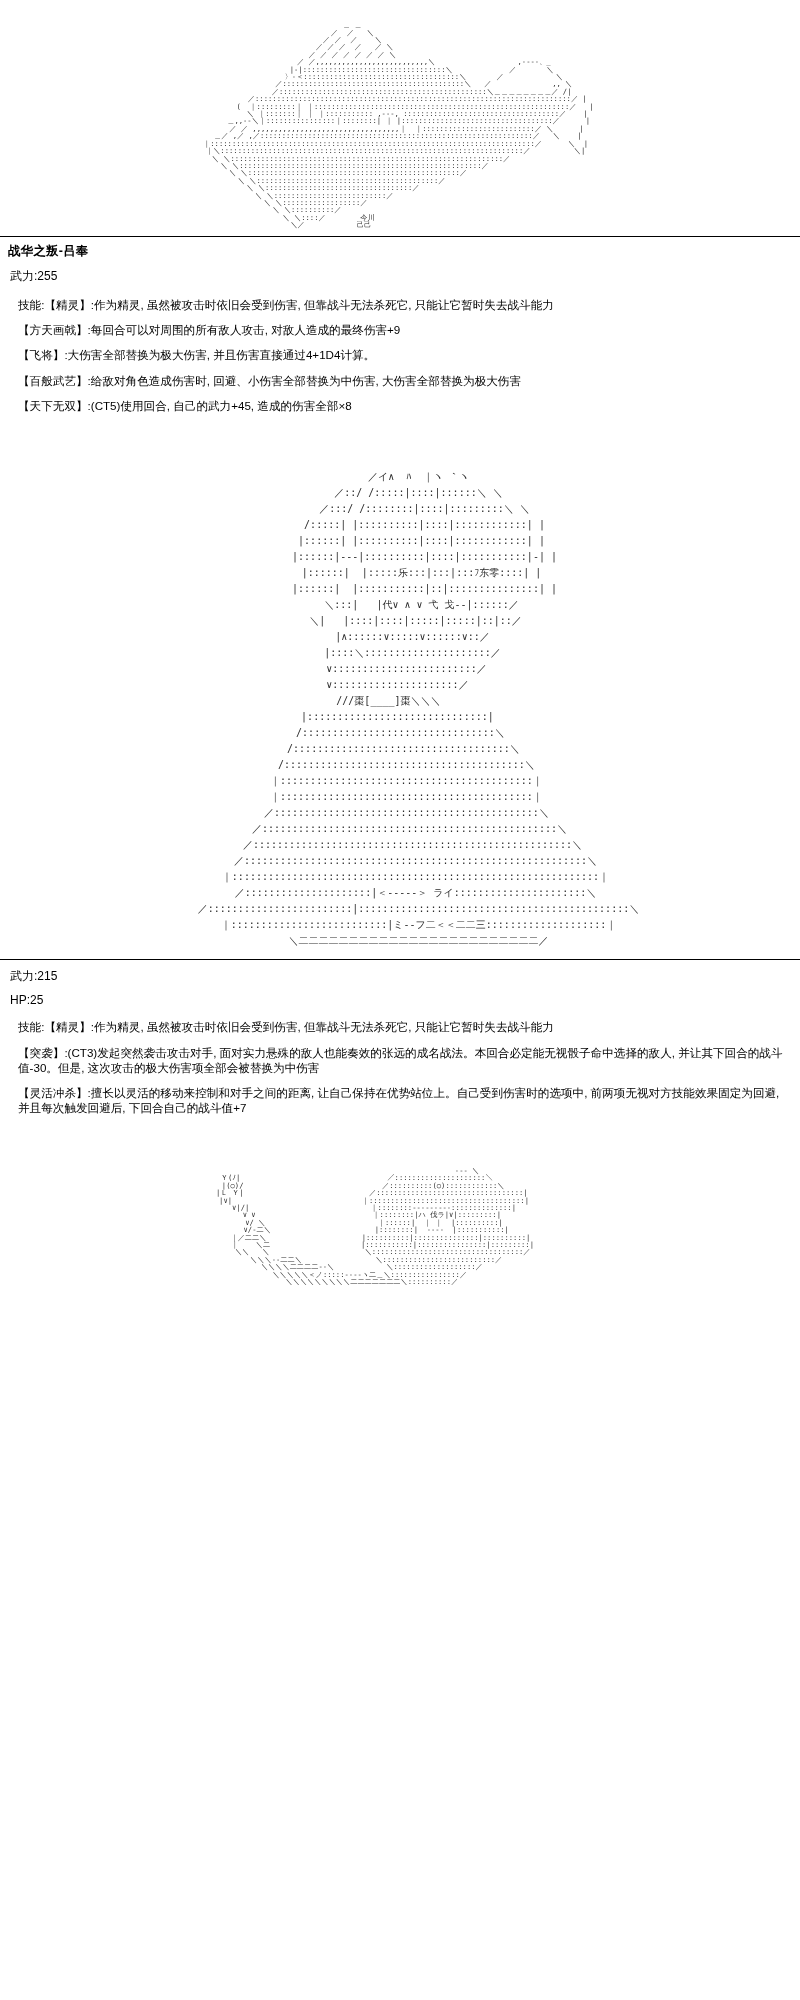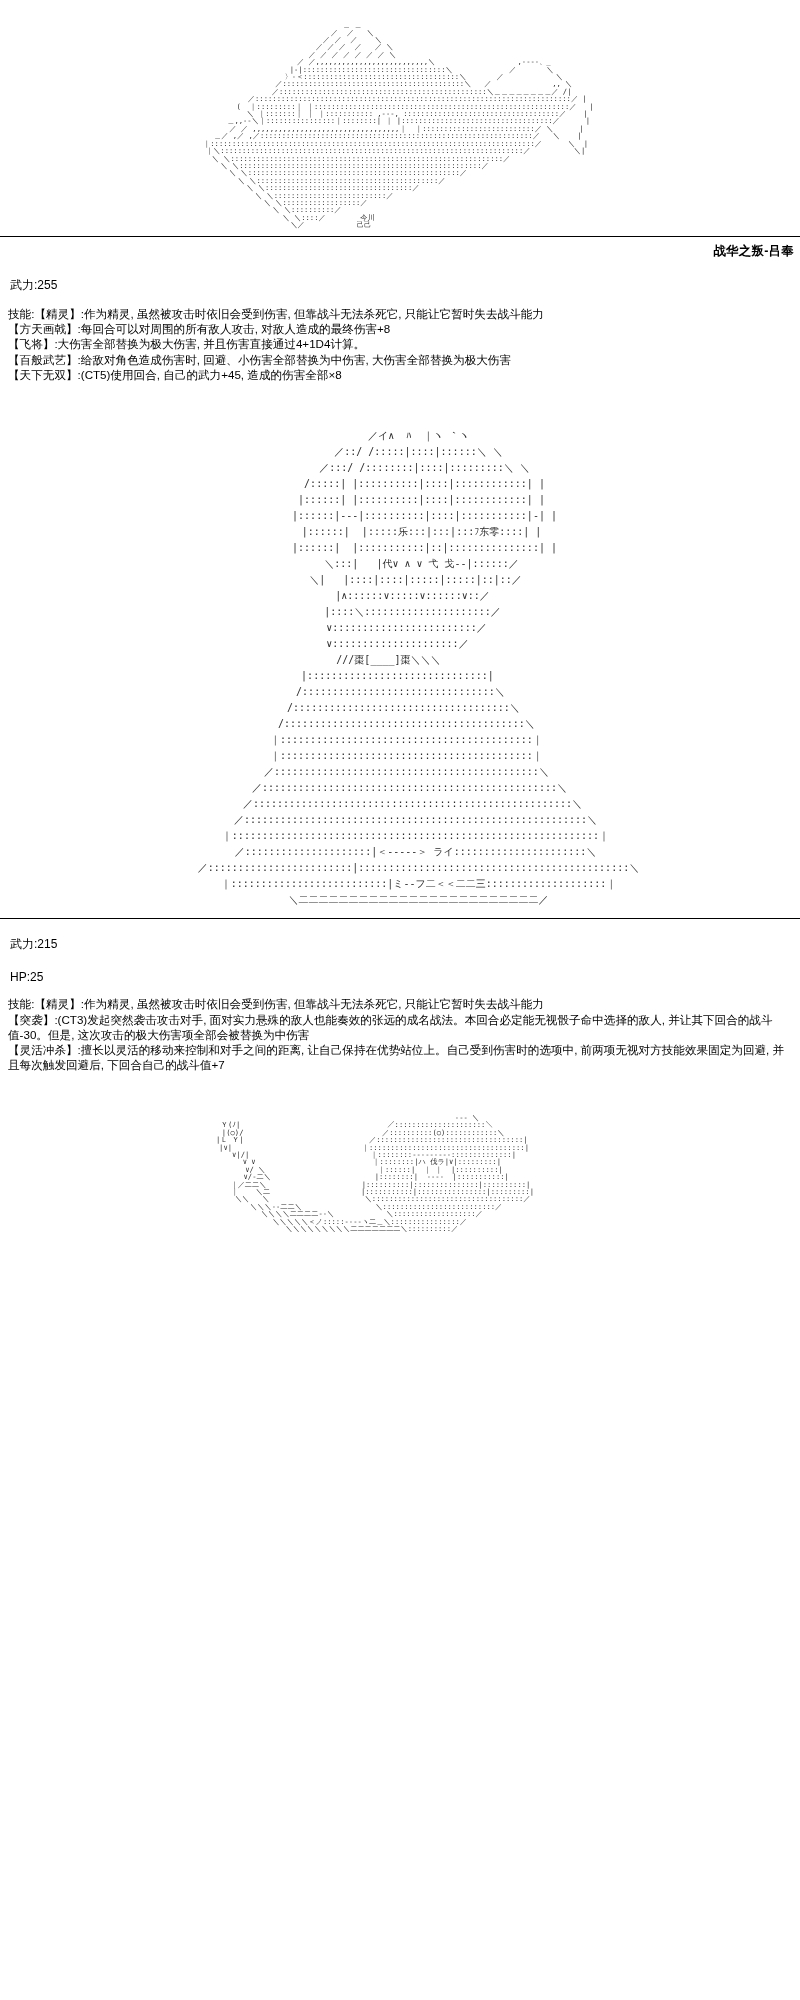--- a/index.html
+++ b/index.html
@@ -36,33 +36,32 @@
     height: 0;
   }
   .card {
     padding: 0 6px 0 6px;
   }
   .char-name {
     font-size: 12.5px;
     font-weight: bold;
     margin: 6px 0 0 2px;
     letter-spacing: 0.2px;
-    text-align: right;
   }
   .stat {
     font-size: 12px;
-    margin: 17px 0 0 4px;
+    margin: 8px 0 0 4px;
   }
   .skills {
     font-size: 11.6px;
     margin: 12px 0 0 2px;
     line-height: 1.32;
   }
   .skill-line {
-    margin: 0;
+    margin: 10px;
     padding: 0;
   }
   .spacer-1 { height: 26px; }
   .spacer-2 { height: 24px; }
 </style>
 </head>
 <body>
 
 <div class="page">
 
@@ -94,21 +93,21 @@
              ＼ ＼::::::::::::::::::／                                                    
                ＼ ＼::::::::::／                                                          
                  ＼ ＼::::／        今川                                                  
                    ＼／            己己                                                   </pre>
     <hr class="rule">
     <div class="card">
       <div class="char-name">战华之叛-吕奉</div>
       <div class="stat">武力:255</div>
       <div class="skills">
         <p class="skill-line">技能:【精灵】:作为精灵, 虽然被攻击时依旧会受到伤害, 但靠战斗无法杀死它, 只能让它暂时失去战斗能力</p>
-        <p class="skill-line">【方天画戟】:每回合可以对周围的所有敌人攻击, 对敌人造成的最终伤害+8</p>
+        <p class="skill-line">【方天画戟】:每回合可以对周围的所有敌人攻击, 对敌人造成的最终伤害+9</p>
         <p class="skill-line">【飞将】:大伤害全部替换为极大伤害, 并且伤害直接通过4+1D4计算。</p>
         <p class="skill-line">【百般武艺】:给敌对角色造成伤害时, 回避、小伤害全部替换为中伤害, 大伤害全部替换为极大伤害</p>
         <p class="skill-line">【天下无双】:(CT5)使用回合, 自己的武力+45, 造成的伤害全部×8</p>
       </div>
     </div>
   </div>
 
   <div class="spacer-1"></div>
 
   <div>

